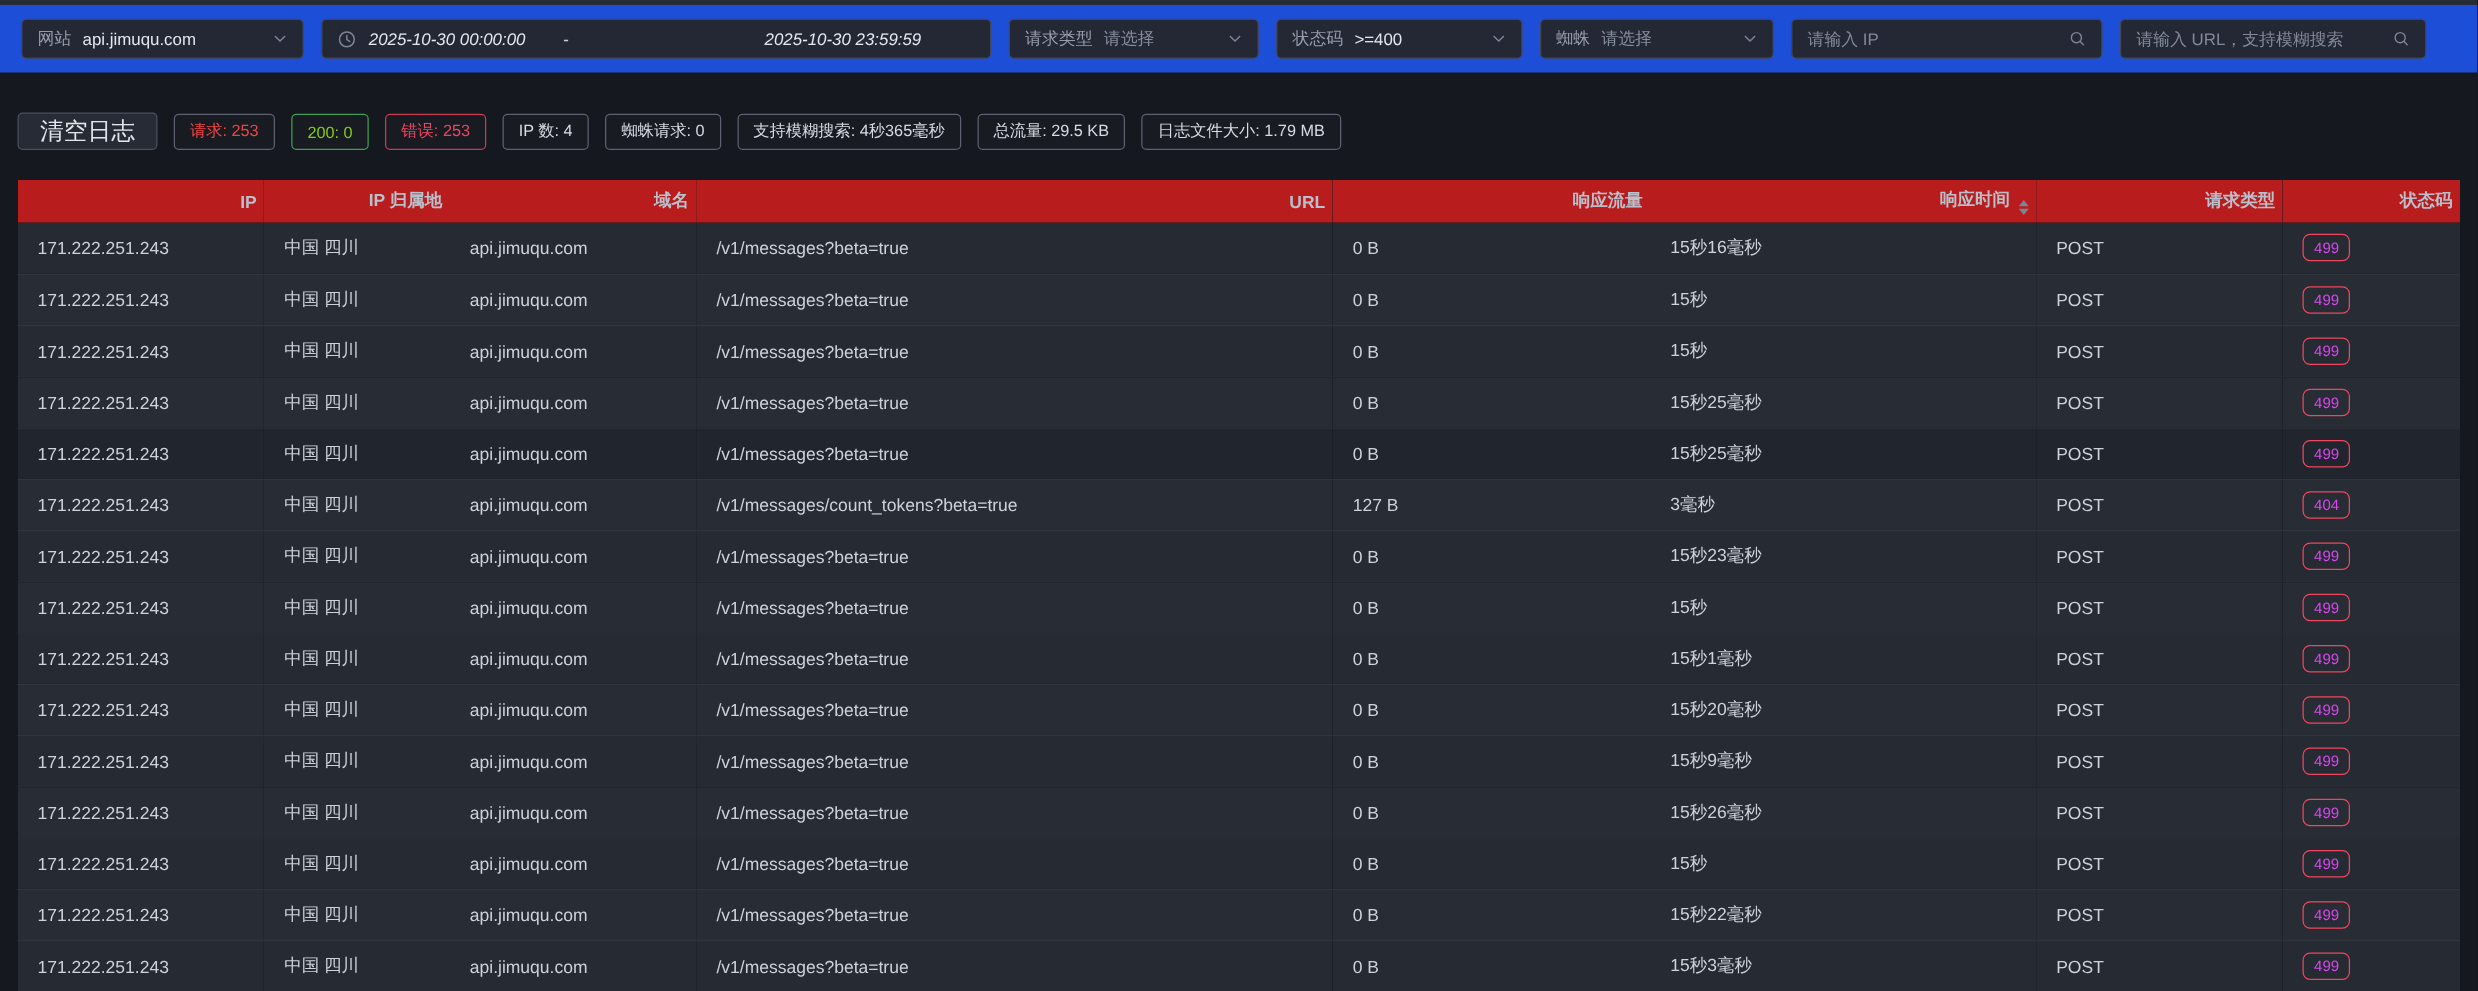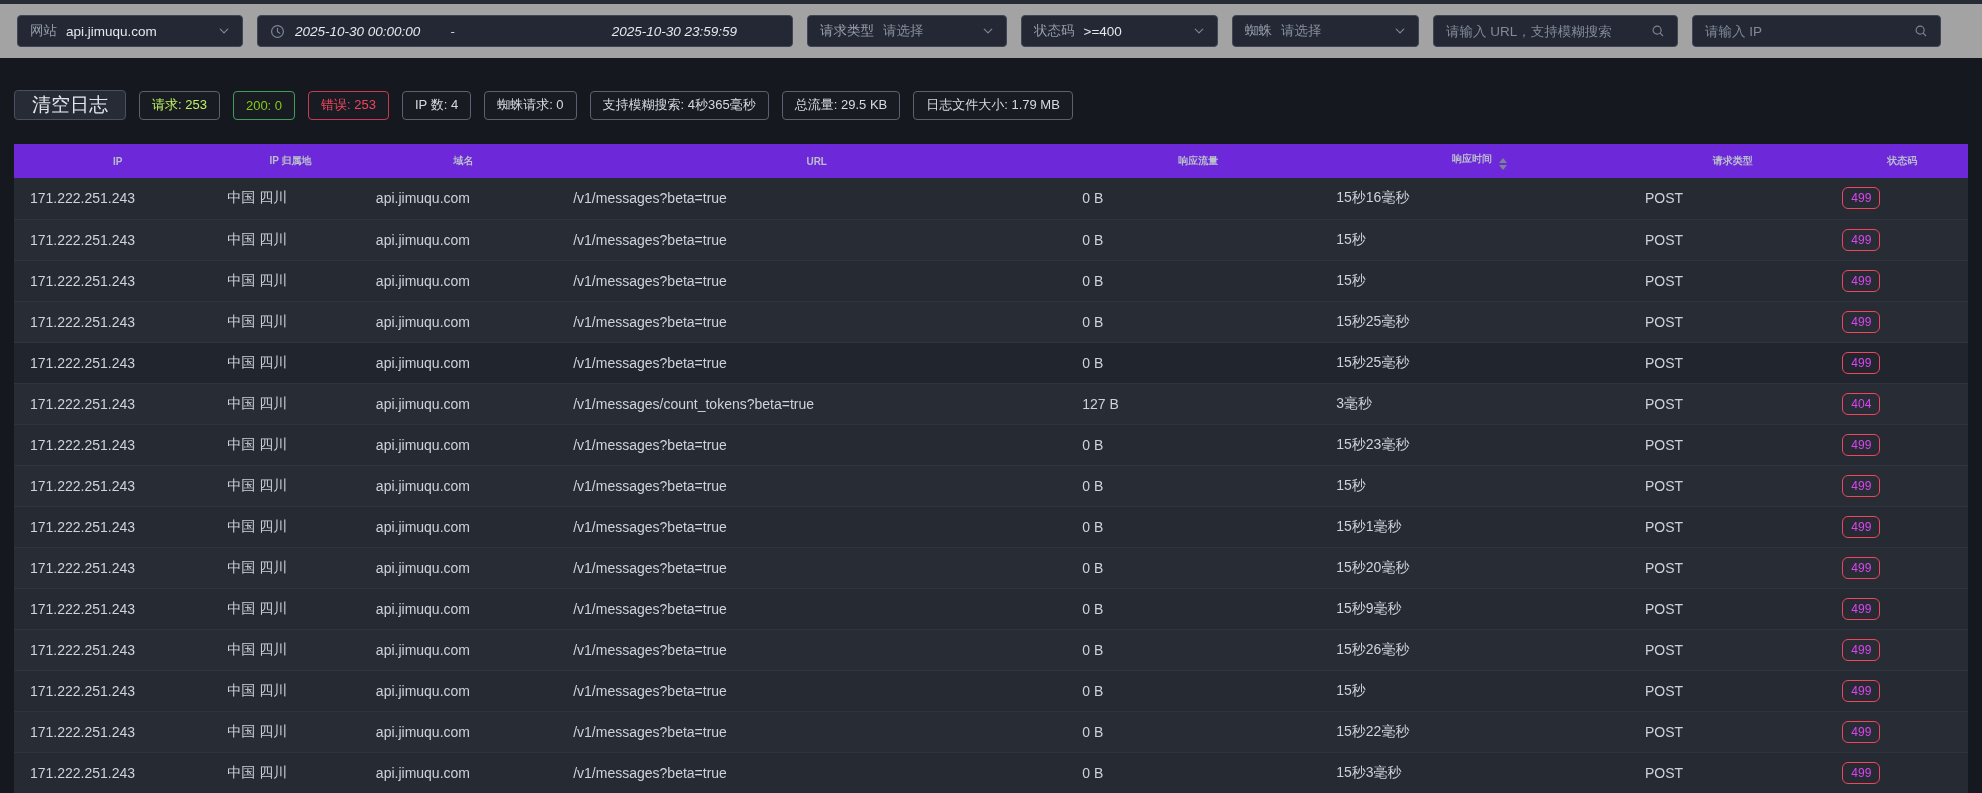--- a/index.html
+++ b/index.html
@@ -6,21 +6,21 @@
   html,body { margin:0; padding:0; }
   body {
     width:1982px; height:793px; overflow:hidden;
     background:#15181f;
     font-family:"Liberation Sans","DejaVu Sans",sans-serif;
     -webkit-font-smoothing:antialiased;
   }
   
   .topstrip { height:4px; background:#272b33; }
   .filterbar {
-    background:#a3a3a3; height:54px;
+    background:#1d4ed8; height:54px;
     display:flex; align-items:center; padding:0 17px; gap:14px;
   }
   .ctrl {
     background:#232834; border:1px solid #404655; border-radius:4px;
     height:32px; display:flex; align-items:center;
     font-size:13.5px; color:#e3e7ee; flex:none; padding:0 12px;
   }
   .ctrl .lbl { color:#959caa; margin-right:9px; white-space:nowrap; }
   .ctrl .val { color:#e3e7ee; white-space:nowrap; }
   .ctrl .ph  { color:#868d9c; white-space:nowrap; }
@@ -53,32 +53,32 @@
     color:#e2e6ec; font-size:19px; font-family:inherit; cursor:pointer;
     display:flex; align-items:center; flex:none;
   }
   .stats { display:flex; align-items:center; gap:13px; }
   .stat {
     height:29px; padding:0 12px; display:flex; align-items:center;
     border-radius:4px; border:1px solid #5b6170;
     background:rgba(255,255,255,0.015);
     color:#d6dae2; font-size:13px; white-space:nowrap;
   }
-  .stat-warning { color:#bef264; }
+  .stat-warning { color:#ef4444; }
   .stat-success { color:#84cc16; border-color:#3f9e58; }
   .stat-danger  { color:#f0455e; border-color:#c93a50; }
   
   .tablewrap { margin:24px 14px 0 14px; }
   table { width:100%; border-collapse:collapse; table-layout:fixed; }
   col.c1 { width:10.1%; } col.c2 { width:7.6%; }  col.c3 { width:10.1%; }
   col.c4 { width:26.05%; } col.c5 { width:13.0%; } col.c6 { width:15.8%; }
   col.c7 { width:10.1%; } col.c8 { width:7.25%; }
   thead th {
-    background:#6d28d9; height:34px; text-align:center;
-    font-size:10px; font-weight:700; color:#b9bfcb;
+    background:#b91c1c; height:34px; text-align:right;
+    font-size:14px; font-weight:700; color:#b9bfcb;
     padding:0 6px 0 16px; white-space:nowrap; overflow:hidden;
   }
   tbody td {
     height:41px; font-size:14px; color:#ced3db;
     padding:0 6px 0 16px; white-space:nowrap; overflow:hidden;
     border-bottom:1px solid #2f343e;
   }
   tbody tr:nth-child(odd) td  { background:#252a33; }
   tbody tr:nth-child(even) td { background:#272c35; }
   tbody tr.dimmed td { background:#21252d; }
@@ -144,32 +144,32 @@
   <div class="ctrl select w-spider">
     <span class="lbl">蜘蛛</span>
     <span class="ph">请选择</span>
     <span class="icon chev">
       <svg width="12" height="12" viewBox="0 0 16 16" fill="none">
           <path d="M3 5.5 L8 10.5 L13 5.5" stroke="#7d8494" stroke-width="1.6" stroke-linecap="round" stroke-linejoin="round"></path>
         </svg>
     </span>
   </div>
 
-  <div class="ctrl searchbox w-url">
-    <input type="text" placeholder="请输入 URL，支持模糊搜索" style="">
+  <div class="ctrl searchbox w-ip">
+    <input type="text" placeholder="请输入 IP" style="">
     <span class="icon">
       <svg width="14" height="14" viewBox="0 0 16 16" fill="none">
           <circle cx="7" cy="7" r="4.6" stroke="#7d8494" stroke-width="1.3"></circle>
           <path d="M10.5 10.5 L13.4 13.4" stroke="#7d8494" stroke-width="1.3" stroke-linecap="round"></path>
         </svg>
     </span>
   </div>
 
-  <div class="ctrl searchbox w-ip">
-    <input type="text" placeholder="请输入 IP" style="">
+  <div class="ctrl searchbox w-url">
+    <input type="text" placeholder="请输入 URL，支持模糊搜索" style="">
     <span class="icon">
       <svg width="14" height="14" viewBox="0 0 16 16" fill="none">
           <circle cx="7" cy="7" r="4.6" stroke="#7d8494" stroke-width="1.3"></circle>
           <path d="M10.5 10.5 L13.4 13.4" stroke="#7d8494" stroke-width="1.3" stroke-linecap="round"></path>
         </svg>
     </span>
   </div>
 
 </div>
 

